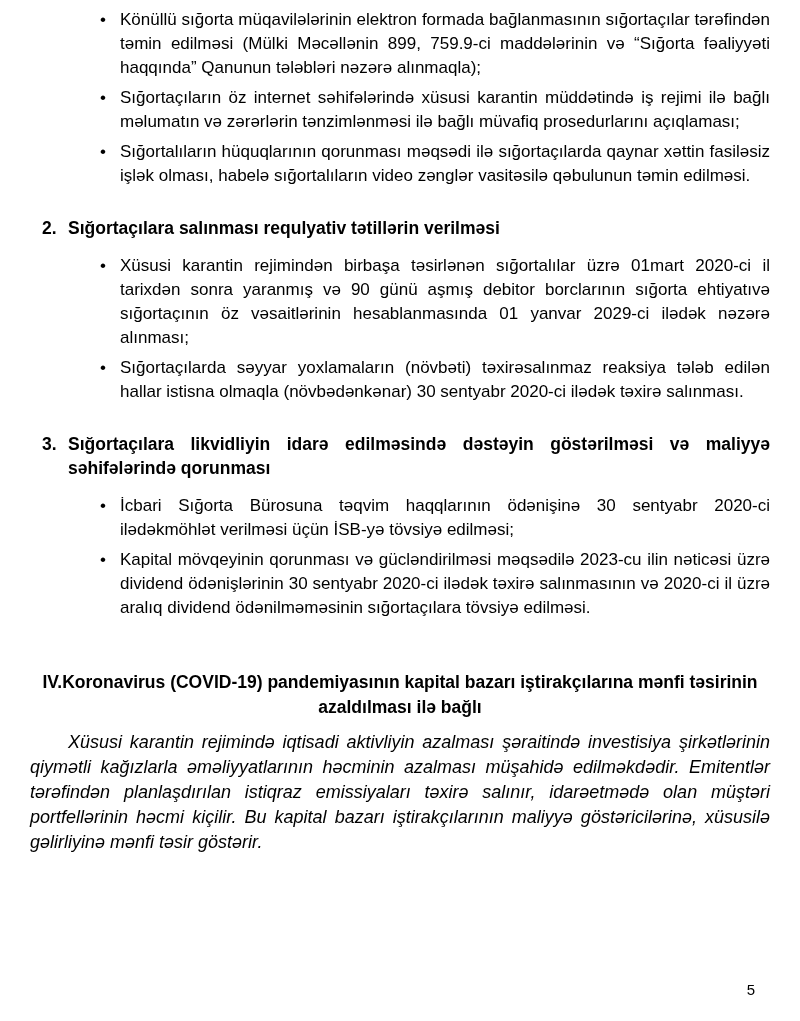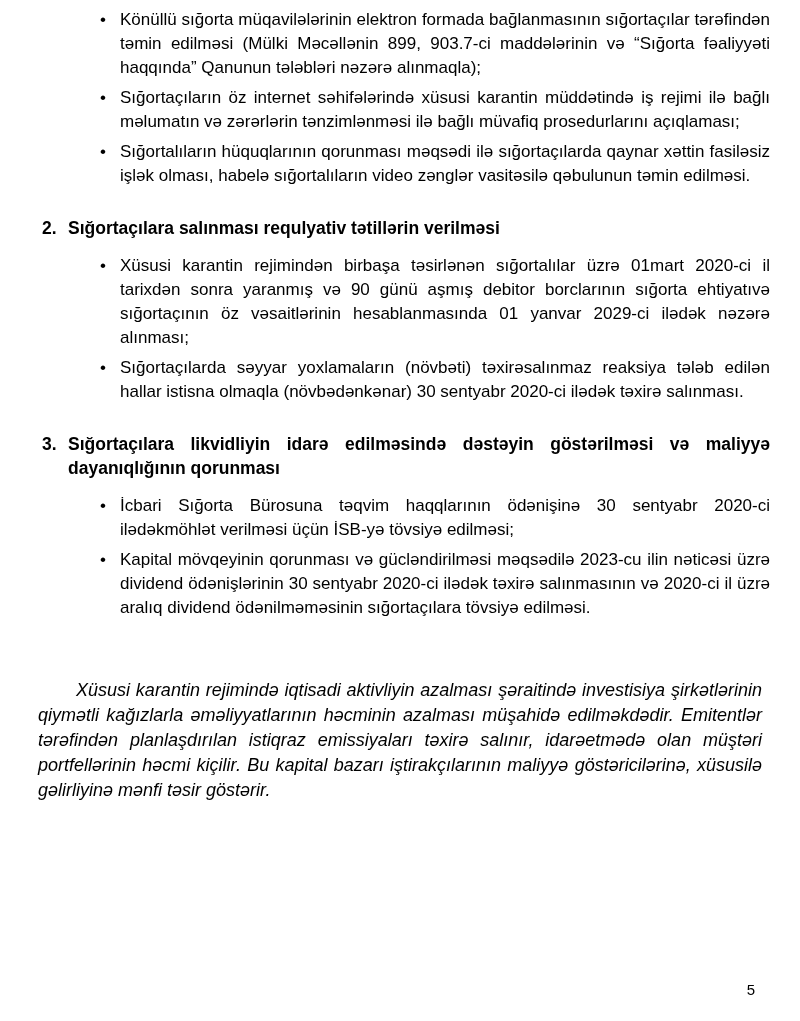--- a/index.html
+++ b/index.html
@@ -64,39 +64,39 @@
     text-align: center;
     margin: 0 8px 10px 8px;
   }
   
   .italic-para {
     font-style: italic;
     font-size: 18px;
     line-height: 25px;
     text-align: justify;
     text-indent: 38px;
-    margin: 8px;
+    margin: 0;
   }
   .page-number {
     position: absolute;
     right: 45px;
     bottom: 22px;
     font-size: 15px;
     line-height: 18px;
   }
 </style>
 </head>
 <body>
 
 <div class="page">
 
   <ul class="bullet-list">
     <li>
       <span class="marker">•</span>
-      <span class="li-text">Könüllü sığorta müqavilələrinin elektron formada bağlanmasının sığortaçılar tərəfindən təmin edilməsi (Mülki Məcəllənin 899, 903.7-ci maddələrinin və “Sığorta fəaliyyəti haqqında” Qanunun tələbləri nəzərə alınmaqla);</span>
+      <span class="li-text">Könüllü sığorta müqavilələrinin elektron formada bağlanmasının sığortaçılar tərəfindən təmin edilməsi (Mülki Məcəllənin 899, 759.9-ci maddələrinin və “Sığorta fəaliyyəti haqqında” Qanunun tələbləri nəzərə alınmaqla);</span>
     </li>
     <li>
       <span class="marker">•</span>
       <span class="li-text">Sığortaçıların öz internet səhifələrində xüsusi karantin müddətində  iş rejimi ilə bağlı məlumatın və zərərlərin tənzimlənməsi ilə bağlı müvafiq prosedurlarını açıqlaması;</span>
     </li>
     <li>
       <span class="marker">•</span>
       <span class="li-text">Sığortalıların hüquqlarının qorunması məqsədi ilə sığortaçılarda qaynar xəttin fasiləsiz işlək olması, habelə sığortalıların video zənglər vasitəsilə qəbulunun təmin edilməsi.</span>
     </li>
   </ul>
@@ -114,34 +114,35 @@
       <li>
         <span class="marker">•</span>
         <span class="li-text">Sığortaçılarda səyyar yoxlamaların (növbəti) təxirəsalınmaz reaksiya tələb edilən hallar istisna olmaqla (növbədənkənar) 30 sentyabr 2020-ci ilədək təxirə salınması.</span>
       </li>
     </ul>
   </div>
 
   <div class="section">
     <div class="section-heading">
       <span class="sec-num">3.</span>
-      <span class="sec-title">Sığortaçılara likvidliyin idarə edilməsində dəstəyin göstərilməsi və maliyyə dayanıqlığının qorunması</span>
+      <span class="sec-title">Sığortaçılara likvidliyin idarə edilməsində dəstəyin göstərilməsi və maliyyə səhifələrində qorunması</span>
     </div>
     <ul class="bullet-list">
       <li>
         <span class="marker">•</span>
         <span class="li-text">İcbari Sığorta Bürosuna təqvim haqqlarının ödənişinə 30 sentyabr 2020-ci ilədəkmöhlət verilməsi üçün İSB-yə tövsiyə edilməsi;</span>
       </li>
       <li>
         <span class="marker">•</span>
         <span class="li-text">Kapital mövqeyinin qorunması və gücləndirilməsi məqsədilə 2023-cu ilin nəticəsi üzrə dividend ödənişlərinin 30 sentyabr 2020-ci ilədək təxirə salınmasının və 2020-ci il üzrə aralıq dividend ödənilməməsinin sığortaçılara tövsiyə edilməsi.</span>
       </li>
     </ul>
   </div>
 
   <div class="gap-large"></div>
 
+  <div class="center-heading">IV.Koronavirus (COVID-19) pandemiyasının kapital bazarı iştirakçılarına mənfi təsirinin azaldılması ilə bağlı</div>
 
   <p class="italic-para">Xüsusi karantin rejimində iqtisadi aktivliyin azalması şəraitində investisiya şirkətlərinin qiymətli kağızlarla əməliyyatlarının həcminin azalması müşahidə edilməkdədir. Emitentlər tərəfindən planlaşdırılan istiqraz emissiyaları təxirə salınır, idarəetmədə olan müştəri portfellərinin həcmi kiçilir. Bu kapital bazarı iştirakçılarının maliyyə göstəricilərinə, xüsusilə gəlirliyinə mənfi təsir göstərir.</p>
 
   <div class="page-number">5</div>
 
 </div>
 
 </body></html>

